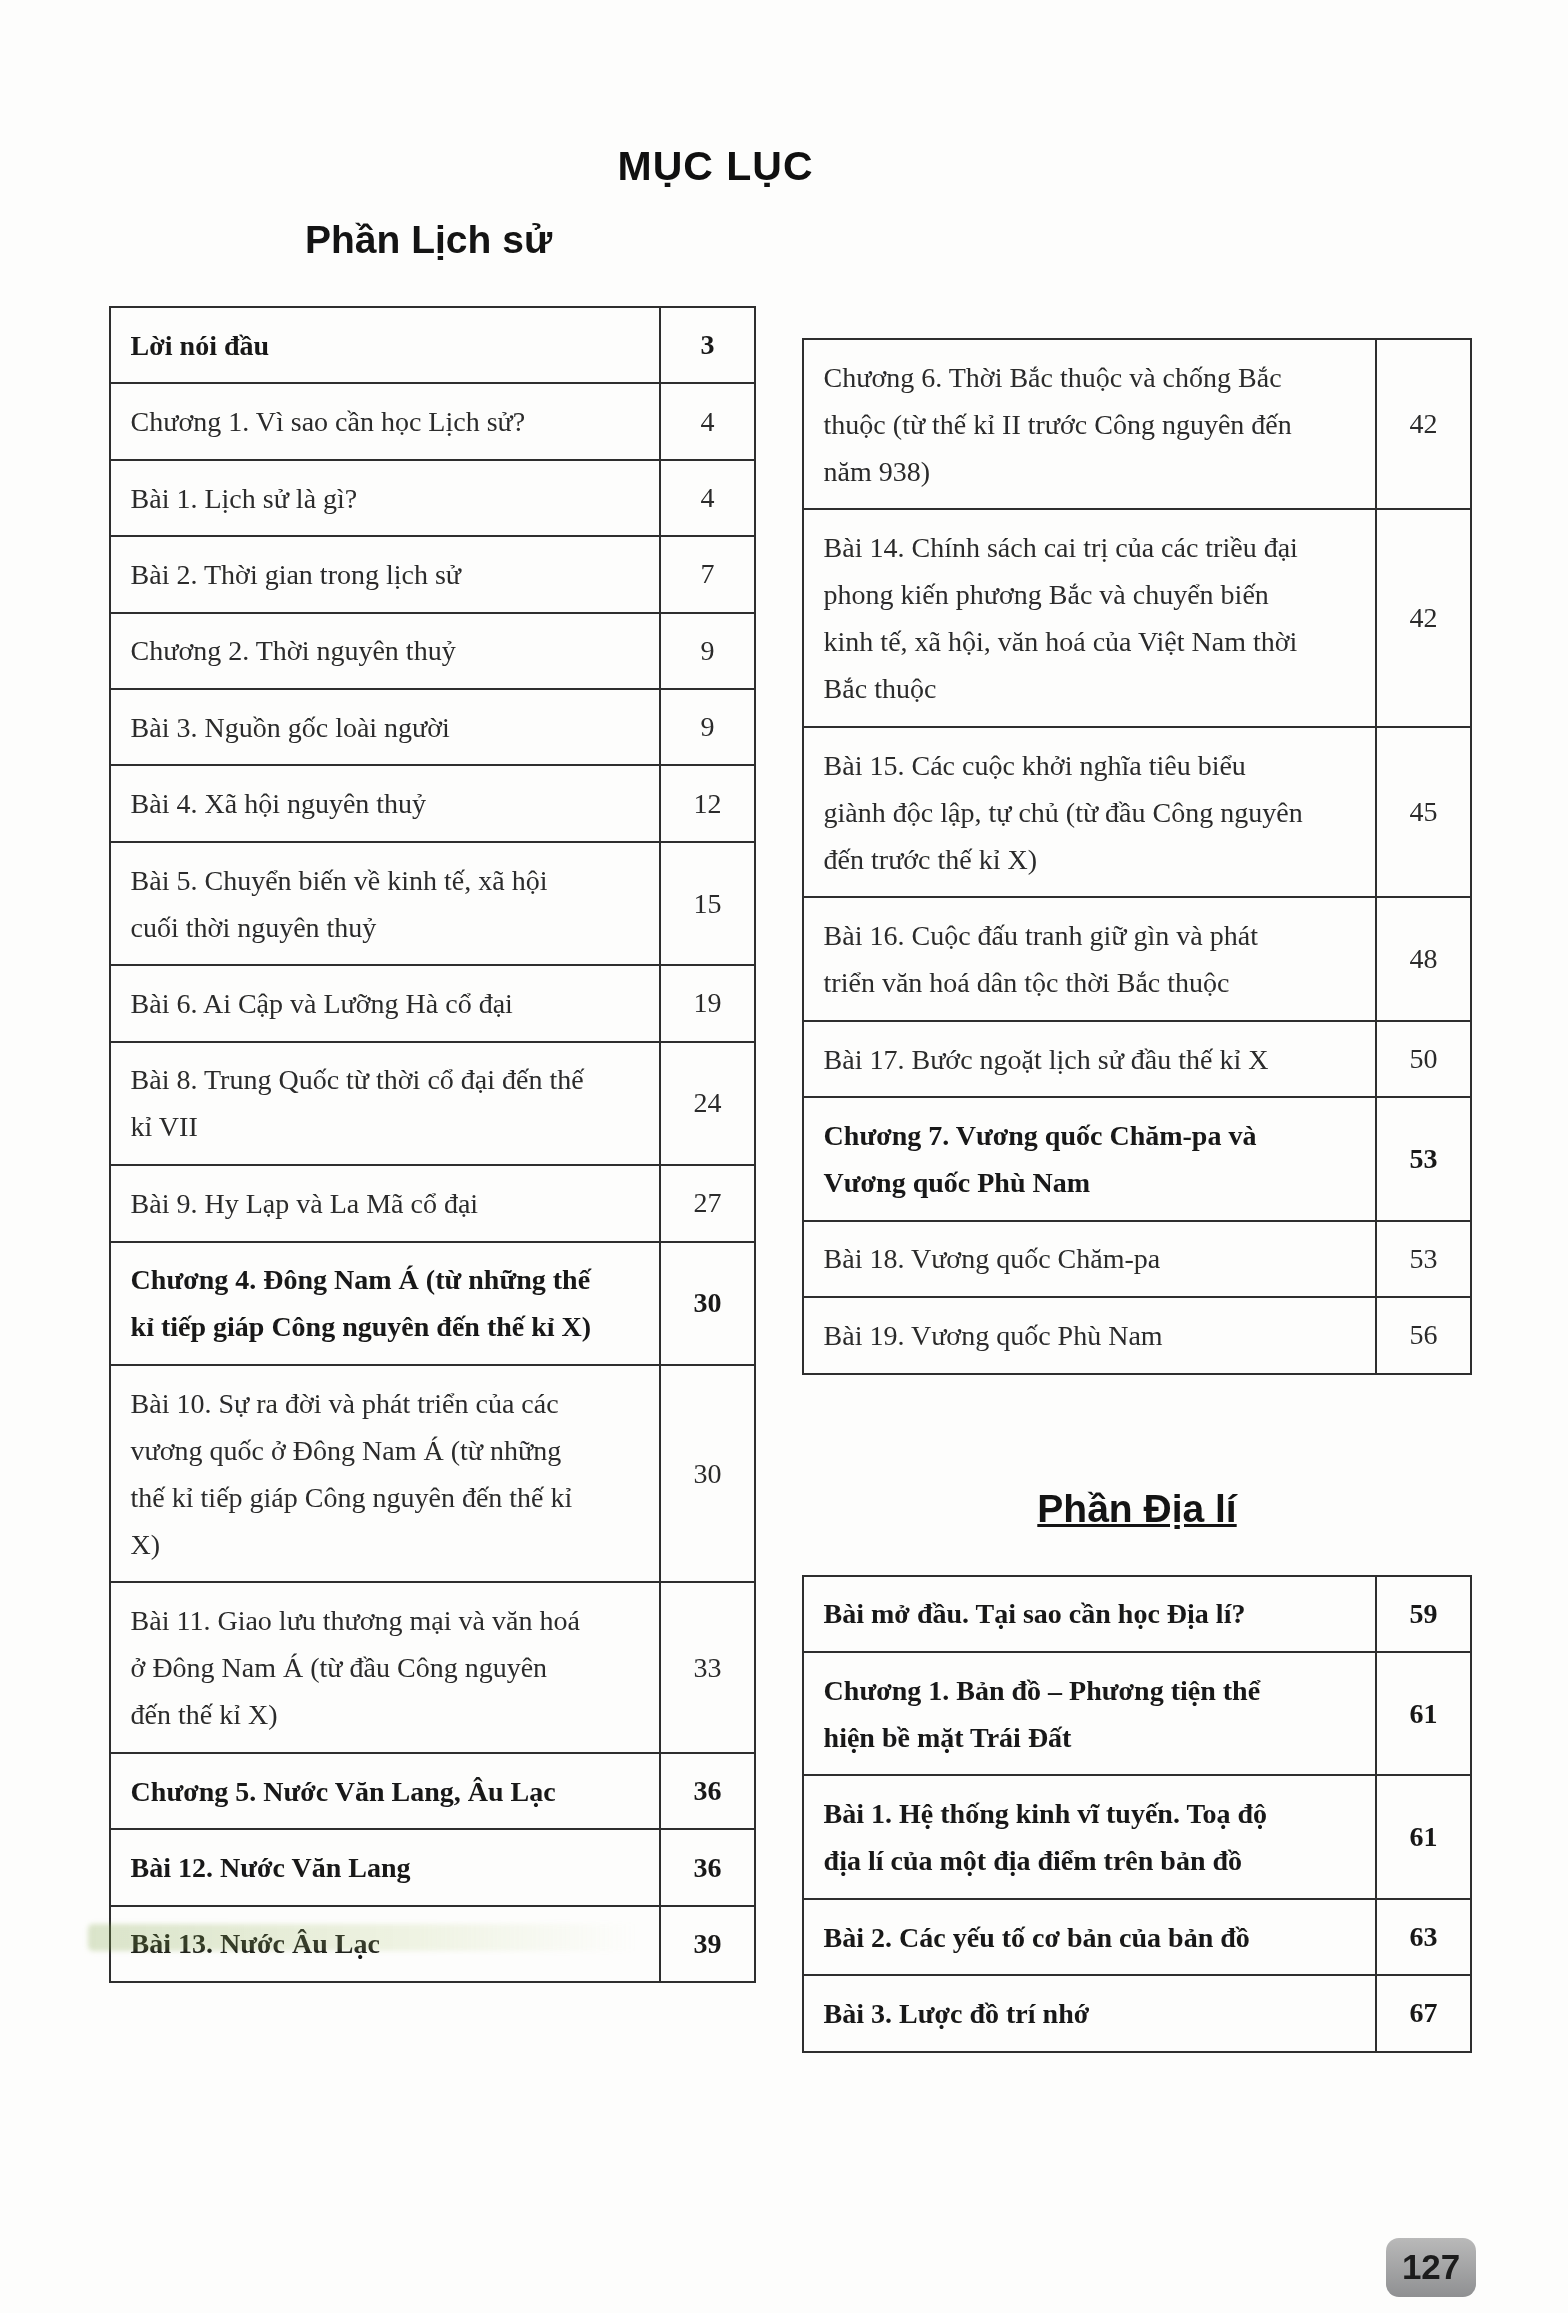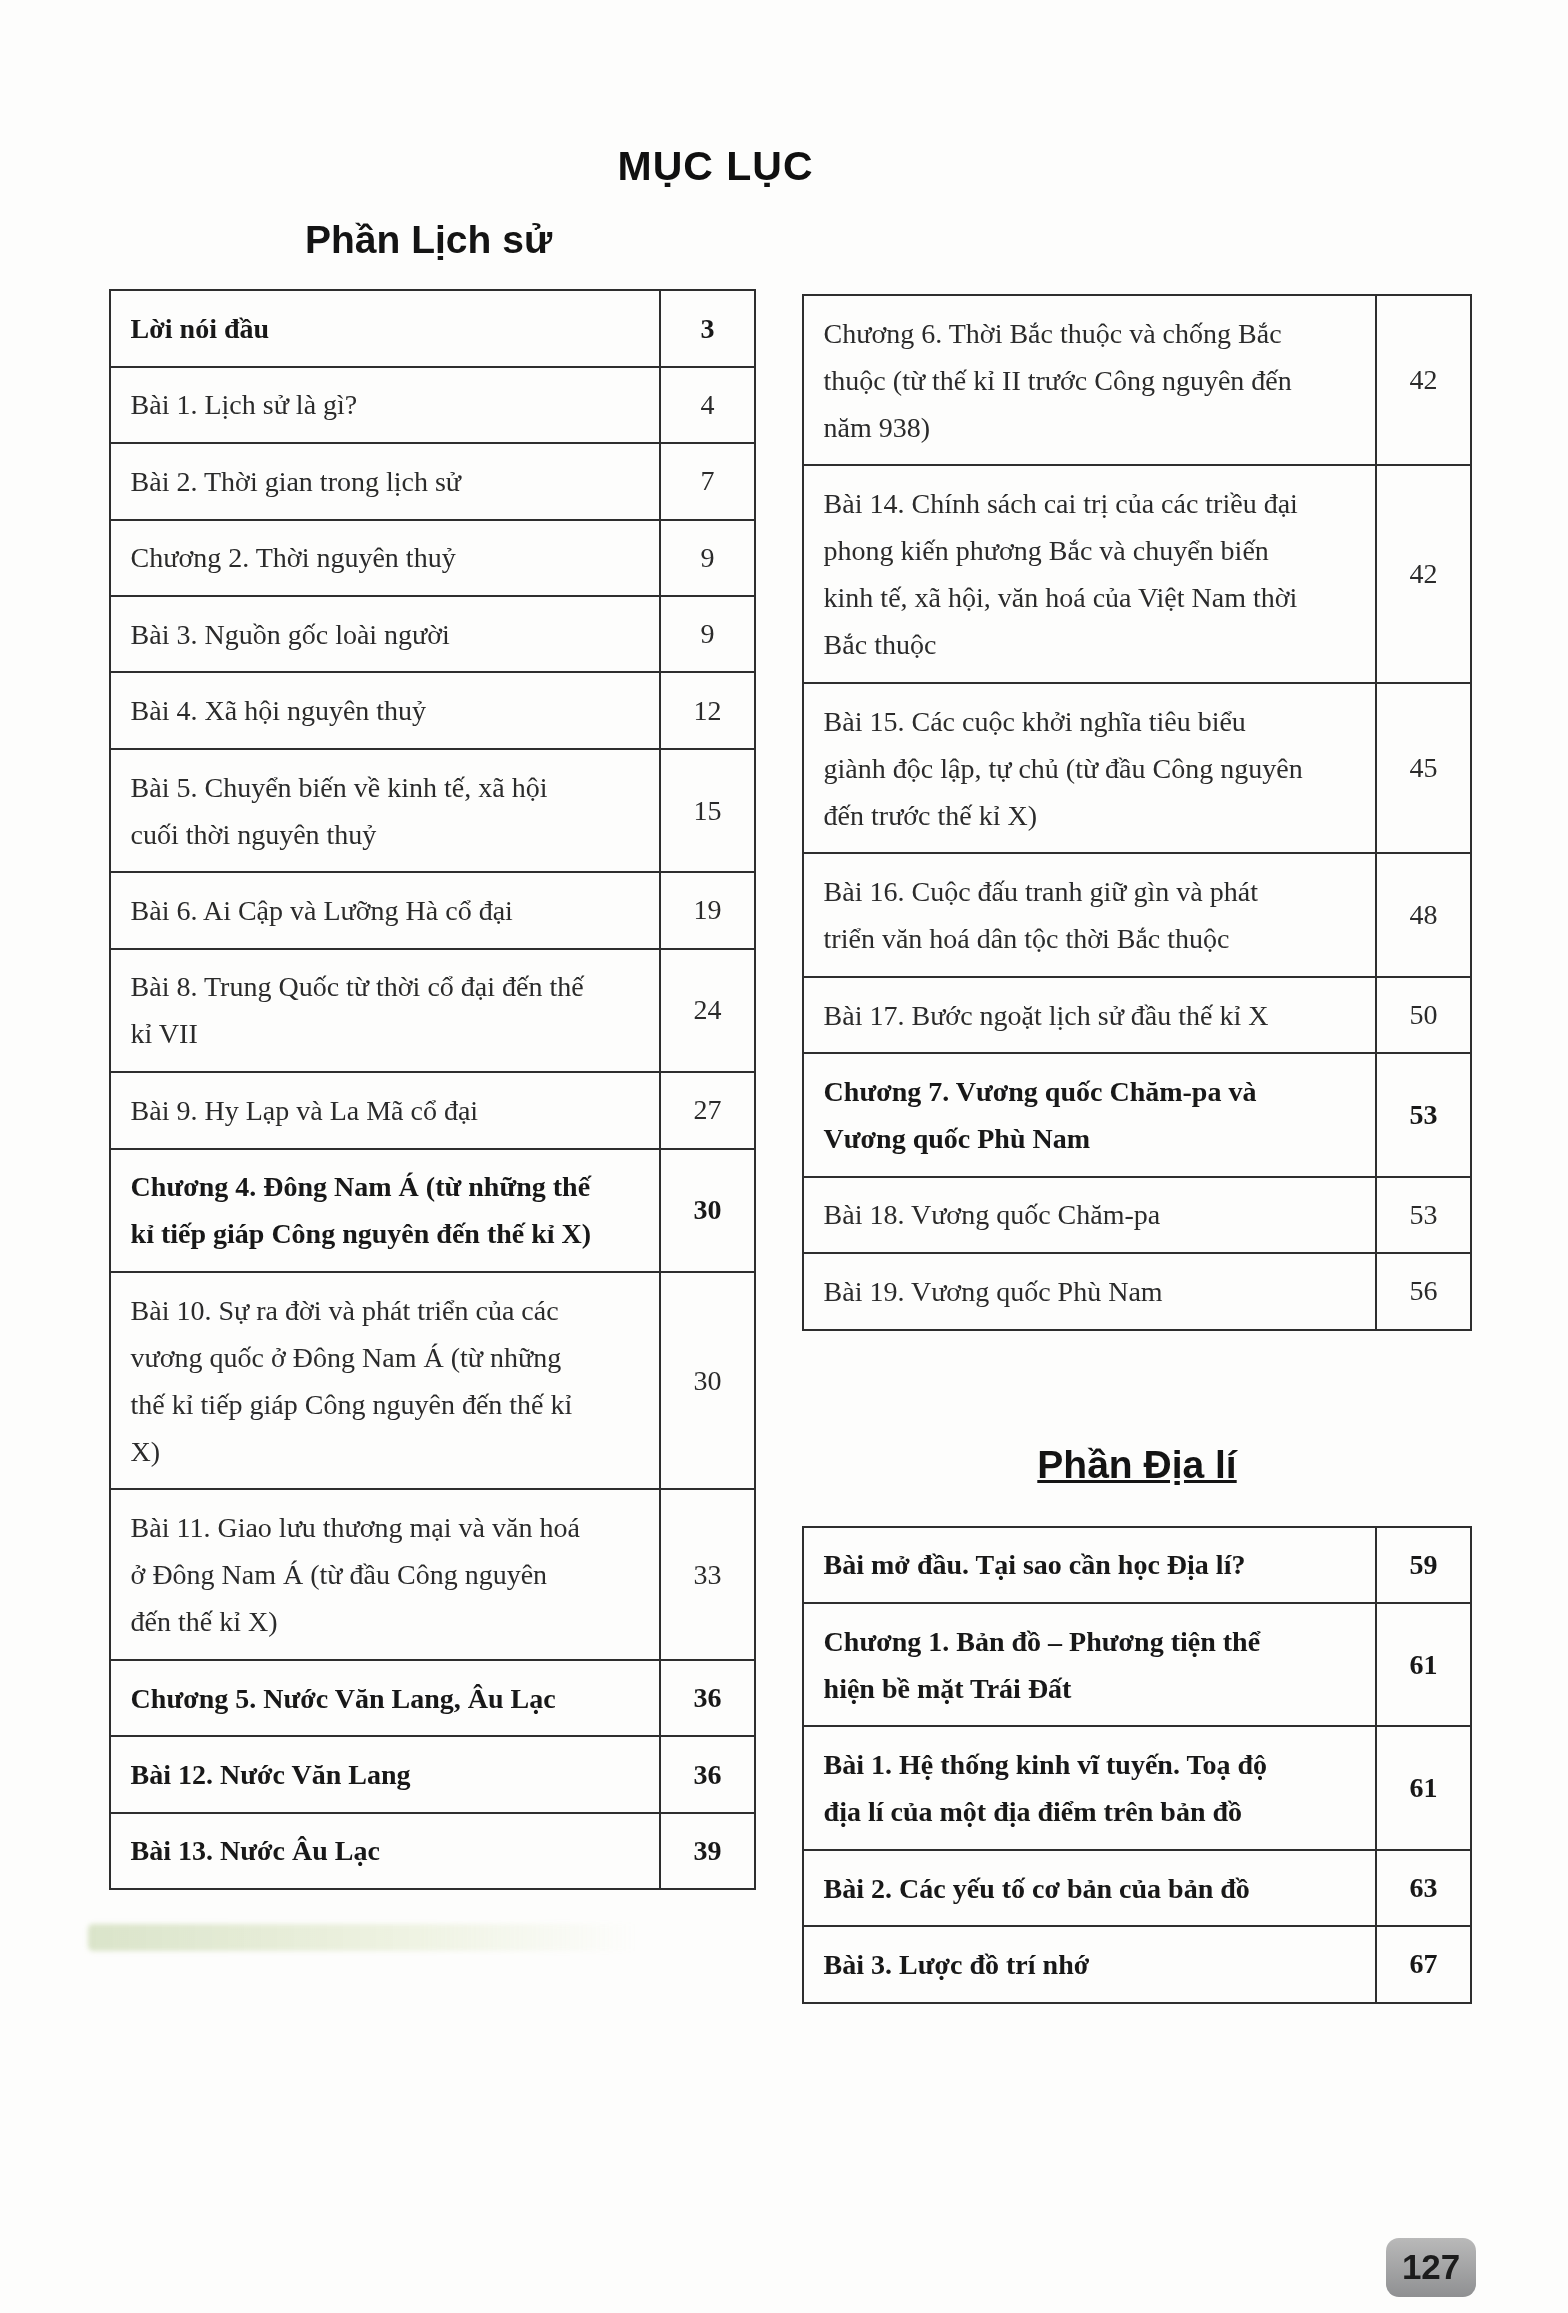--- a/index.html
+++ b/index.html
@@ -28,21 +28,21 @@
   .col-left  { position: absolute; left: 82px;  top: 218px; width: 674px; padding-left: 27px; }
   .col-right { position: absolute; left: 802px; top: 294px; width: 670px; }
   .section-heading {
     font-family: "Liberation Sans", "DejaVu Sans", sans-serif;
     font-weight: 700;
     font-size: 39px;
     color: #141414;
   }
   .heading-history  { margin: 0 0 27.4px 196px; }
   .heading-geography { text-align: center; margin: 112px 0 39px 0; text-decoration: underline; }
-  table.toc { border-collapse: collapse; width: 100%; table-layout: fixed; }
+  table.toc { border-collapse: collapse; width: 100%; table-layout: fixed; margin-top: 44px; }
   table.toc td {
     border: 2px solid #2e2e2e;
     vertical-align: middle;
   }
   td.cell-title {
     font-size: 28px;
     line-height: 1.68;
     padding: 13.7px 65px 13.7px 19.6px;
   }
   td.cell-page {
@@ -86,20 +86,24 @@
 
   <div class="col-left">
     <h2 class="section-heading heading-history">Phần Lịch sử</h2>
     <table class="toc">
       <tbody>
           <tr class="bold">
             <td class="cell-title">Lời nói đầu</td>
             <td class="cell-page">3</td>
           </tr>
           <tr>
+            <td class="cell-title">Chương 1. Vì sao cần học Lịch sử?</td>
+            <td class="cell-page">4</td>
+          </tr>
+          <tr>
             <td class="cell-title">Bài 1. Lịch sử là gì?</td>
             <td class="cell-page">4</td>
           </tr>
           <tr>
             <td class="cell-title">Bài 2. Thời gian trong lịch sử</td>
             <td class="cell-page">7</td>
           </tr>
           <tr>
             <td class="cell-title">Chương 2. Thời nguyên thuỷ</td>
             <td class="cell-page">9</td>

